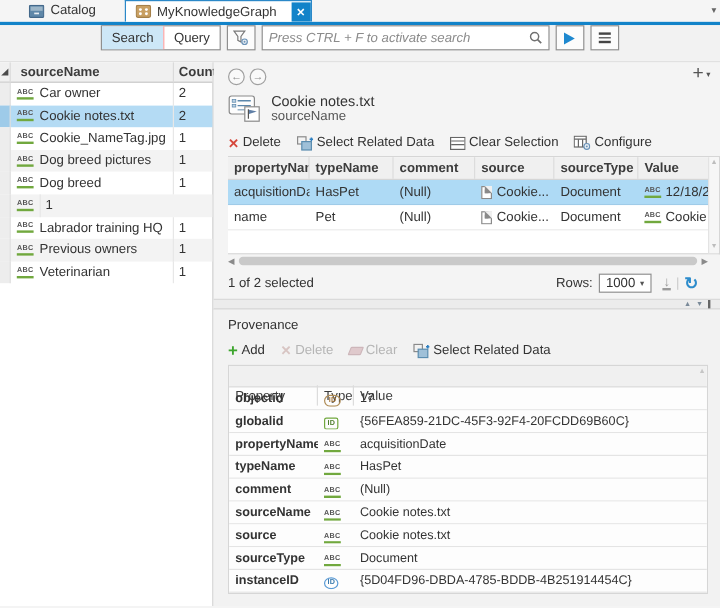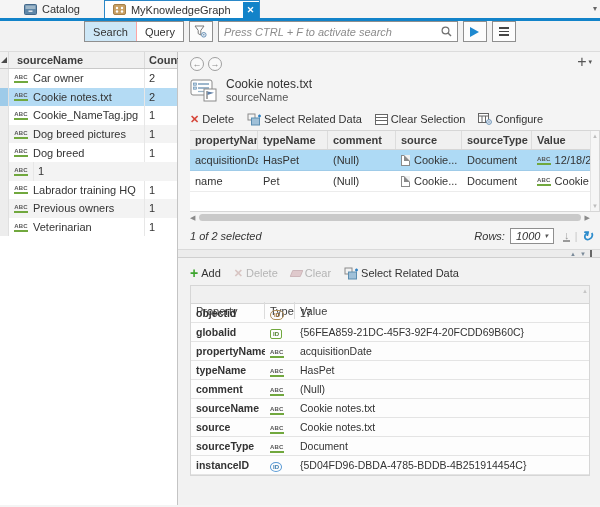--- a/index.html
+++ b/index.html
@@ -98,21 +98,21 @@
   .drow .dc:nth-child(5){width:70px} .drow .dc:nth-child(6){flex:1}
   .doc-icon { width:9px; height:11px; background:#fff; border:1px solid #8a8a8a; position:relative; flex:none; }
   .doc-icon::after { content:""; position:absolute; right:-1px; top:-1px; border:3px solid #f0f0f0;
     border-left-color:#8a8a8a; border-bottom-color:#8a8a8a; }
   .vscroll { position:absolute; right:0; top:0; bottom:0; width:9px; background:#f6f6f6; border-left:1px solid #e3e3e3;
     display:flex; flex-direction:column; justify-content:space-between; align-items:center; color:#bdbdbd; font-size:6px; padding:2px 0; }
 
   .hscroll { height:11px; display:flex; align-items:center; gap:2px; color:#8a8a8a; font-size:7px; padding-right:10px; }
   .hthumb { flex:1; height:7px; background:#c9c9c9; border-radius:4px; margin:0 2px; }
 
-  .statusrow { height:26px; display:flex; align-items:center; padding-right:7px;font-style:italic; }
+  .statusrow { height:26px; display:flex; align-items:center; padding-right:18px; }
   .statusrow .grow { flex:1; }
   .rowsbox { display:flex; align-items:center; gap:4px; border:1px solid #8f8f8f; background:#fff; padding:1px 5px; margin-left:5px; }
   .rowsbox .chev { font-size:7px; color:#555; }
   .dl-ic { color:#9a9a9a; font-weight:bold; border-bottom:2px solid #9a9a9a; line-height:9px; margin-left:9px; padding:0 1px; }
   .bar-sep { color:#c9c9c9; margin:0 4px; }
   .refresh-ic { color:#2d8ccc; font-weight:bold; font-size:14px; line-height:12px; }
 
   .vsplit { height:9px; background:#ececec; border-top:1px solid #dadada; border-bottom:1px solid #cfcfcf;
     display:flex; align-items:center; justify-content:flex-end; gap:4px; padding-right:8px; color:#7a8a99; font-size:6px; margin-right:0; margin-left:-12px; padding-left:12px; }
   .vsplit .grip { width:2px; height:7px; background:#666; }
@@ -442,20 +442,21 @@
       <span class="refresh-ic">↻</span>
     </div>
 
     <div class="vsplit">
       <span>▲</span>
       <span>▼</span>
       <span class="grip"></span>
     </div>
 
     <div class="prov">
+      <div class="prov-title">Provenance</div>
 
       <div class="prov-actions">
         <div class="act">
           <span class="plus-green">+</span>
           <span>Add</span>
         </div>
         <div class="act disabled">
           <span class="x-red">✕</span>
           <span>Delete</span>
         </div>

